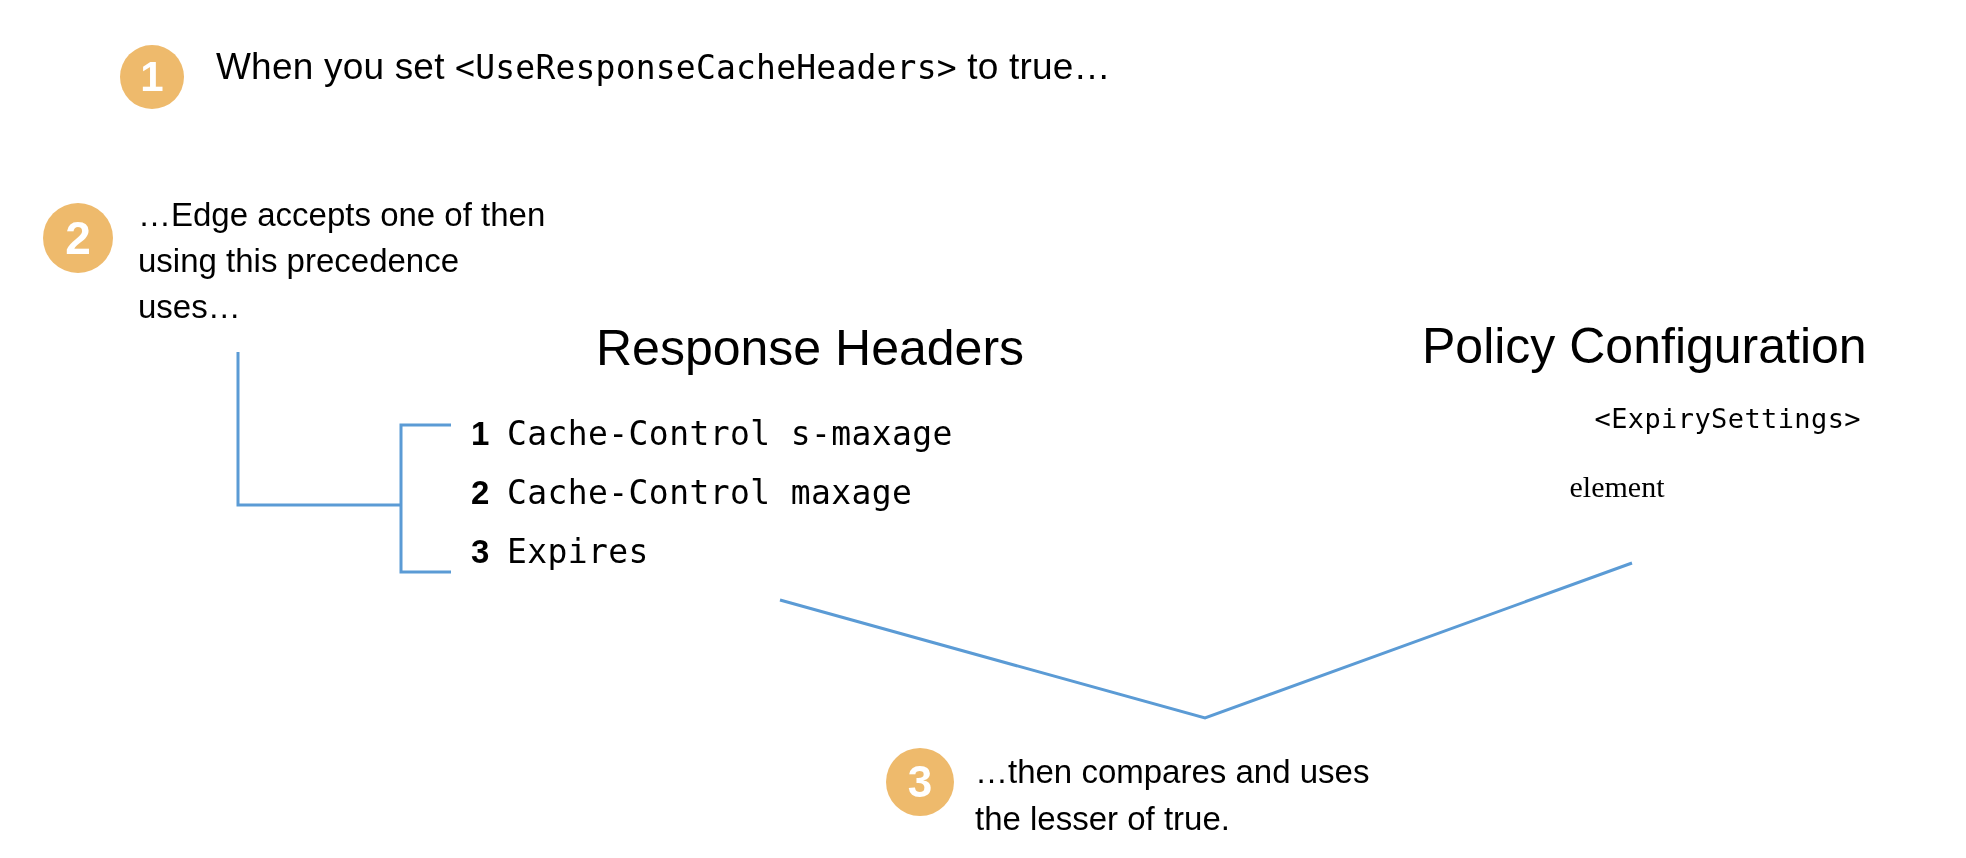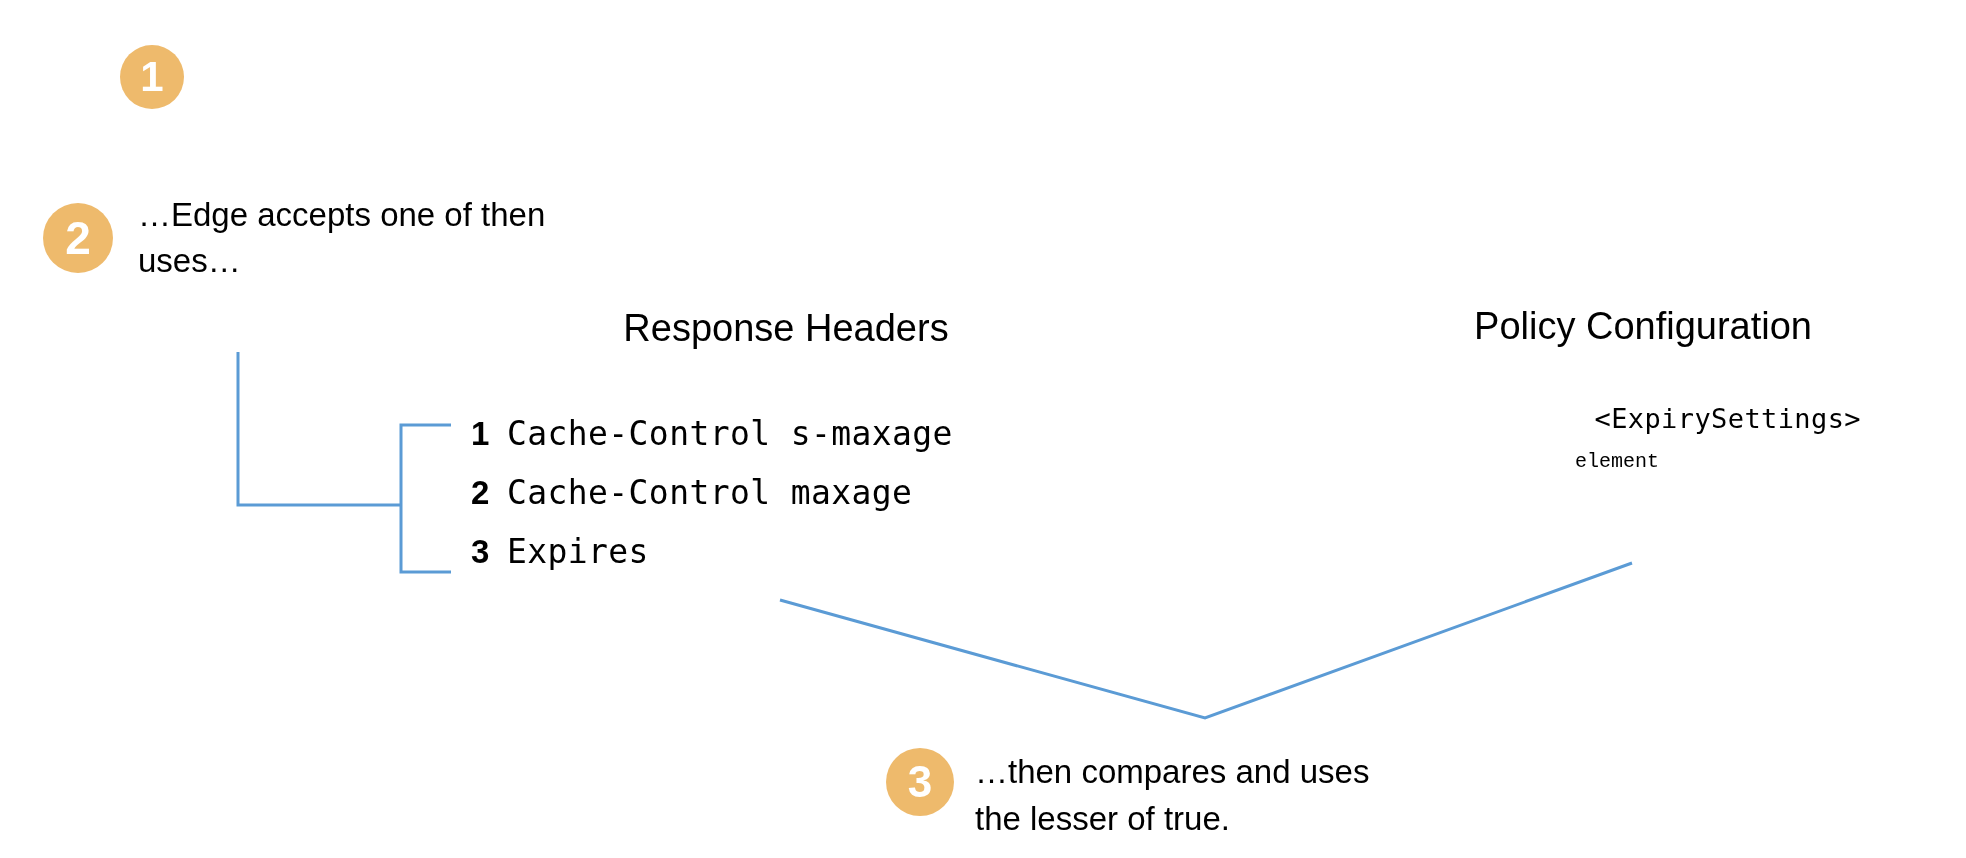--- a/index.html
+++ b/index.html
@@ -76,22 +76,23 @@
   .step2-text {
     position: absolute;
     left: 138px;
     top: 192px;
     font-size: 33px;
     line-height: 46px;
     width: 520px;
   }
   .col-heading {
     position: absolute;
-    font-size: 38px;
+    font-size: 50px;
     white-space: nowrap;
+    margin-top: 12px;
   }
   .heading-response {
     left: 596px;
     top: 307px;
     width: 380px;
     text-align: center;
   }
   .heading-policy {
     left: 1422px;
     top: 305px;
@@ -127,25 +128,25 @@
     top: 403px;
     width: 430px;
     text-align: right;
     font-family: "DejaVu Sans Mono", "Liberation Mono", monospace;
     font-size: 27px;
     letter-spacing: 0.4px;
   }
   .policy-elem-sub {
     position: absolute;
     left: 1402px;
-    top: 450px;
+    top: 470px;
     width: 430px;
     text-align: center;
-    font-family: Liberation Mono, monospace;
-    font-size: 20px;
+    font-family: Liberation Serif, serif;
+    font-size: 30px;
   }
   .step3-text {
     position: absolute;
     left: 975px;
     top: 748px;
     width: 470px;
     text-align: left;
     font-size: 33px;
     line-height: 47px;
   }
@@ -160,26 +161,30 @@
     <path d="M 238 352 L 238 505 L 401 505" fill="none" stroke="#5b9bd5" stroke-width="3"></path>
 
     <path d="M 451 425 L 401 425 L 401 572 L 451 572" fill="none" stroke="#5b9bd5" stroke-width="3"></path>
 
     <path d="M 780 600 L 1205 718 L 1632 563" fill="none" stroke="#5b9bd5" stroke-width="3"></path>
   </svg>
 
   <div class="badge badge-1">
     <span>1</span>
   </div>
+  <div class="step1-text">
+    <span>When you set </span><span class="mono">&lt;UseResponseCacheHeaders&gt;</span><span> to true…</span>
+  </div>
 
   <div class="badge badge-2">
     <span>2</span>
   </div>
   <div class="step2-text">
     <div>…Edge accepts one of then</div>
+    <div>using this precedence</div>
     <div>uses…</div>
   </div>
 
   <div class="col-heading heading-response">Response Headers</div>
 
   <div class="list-block">
     <div class="list-row">
       <span class="list-num">1</span>
       <span class="list-label">Cache-Control s-maxage</span>
     </div>

